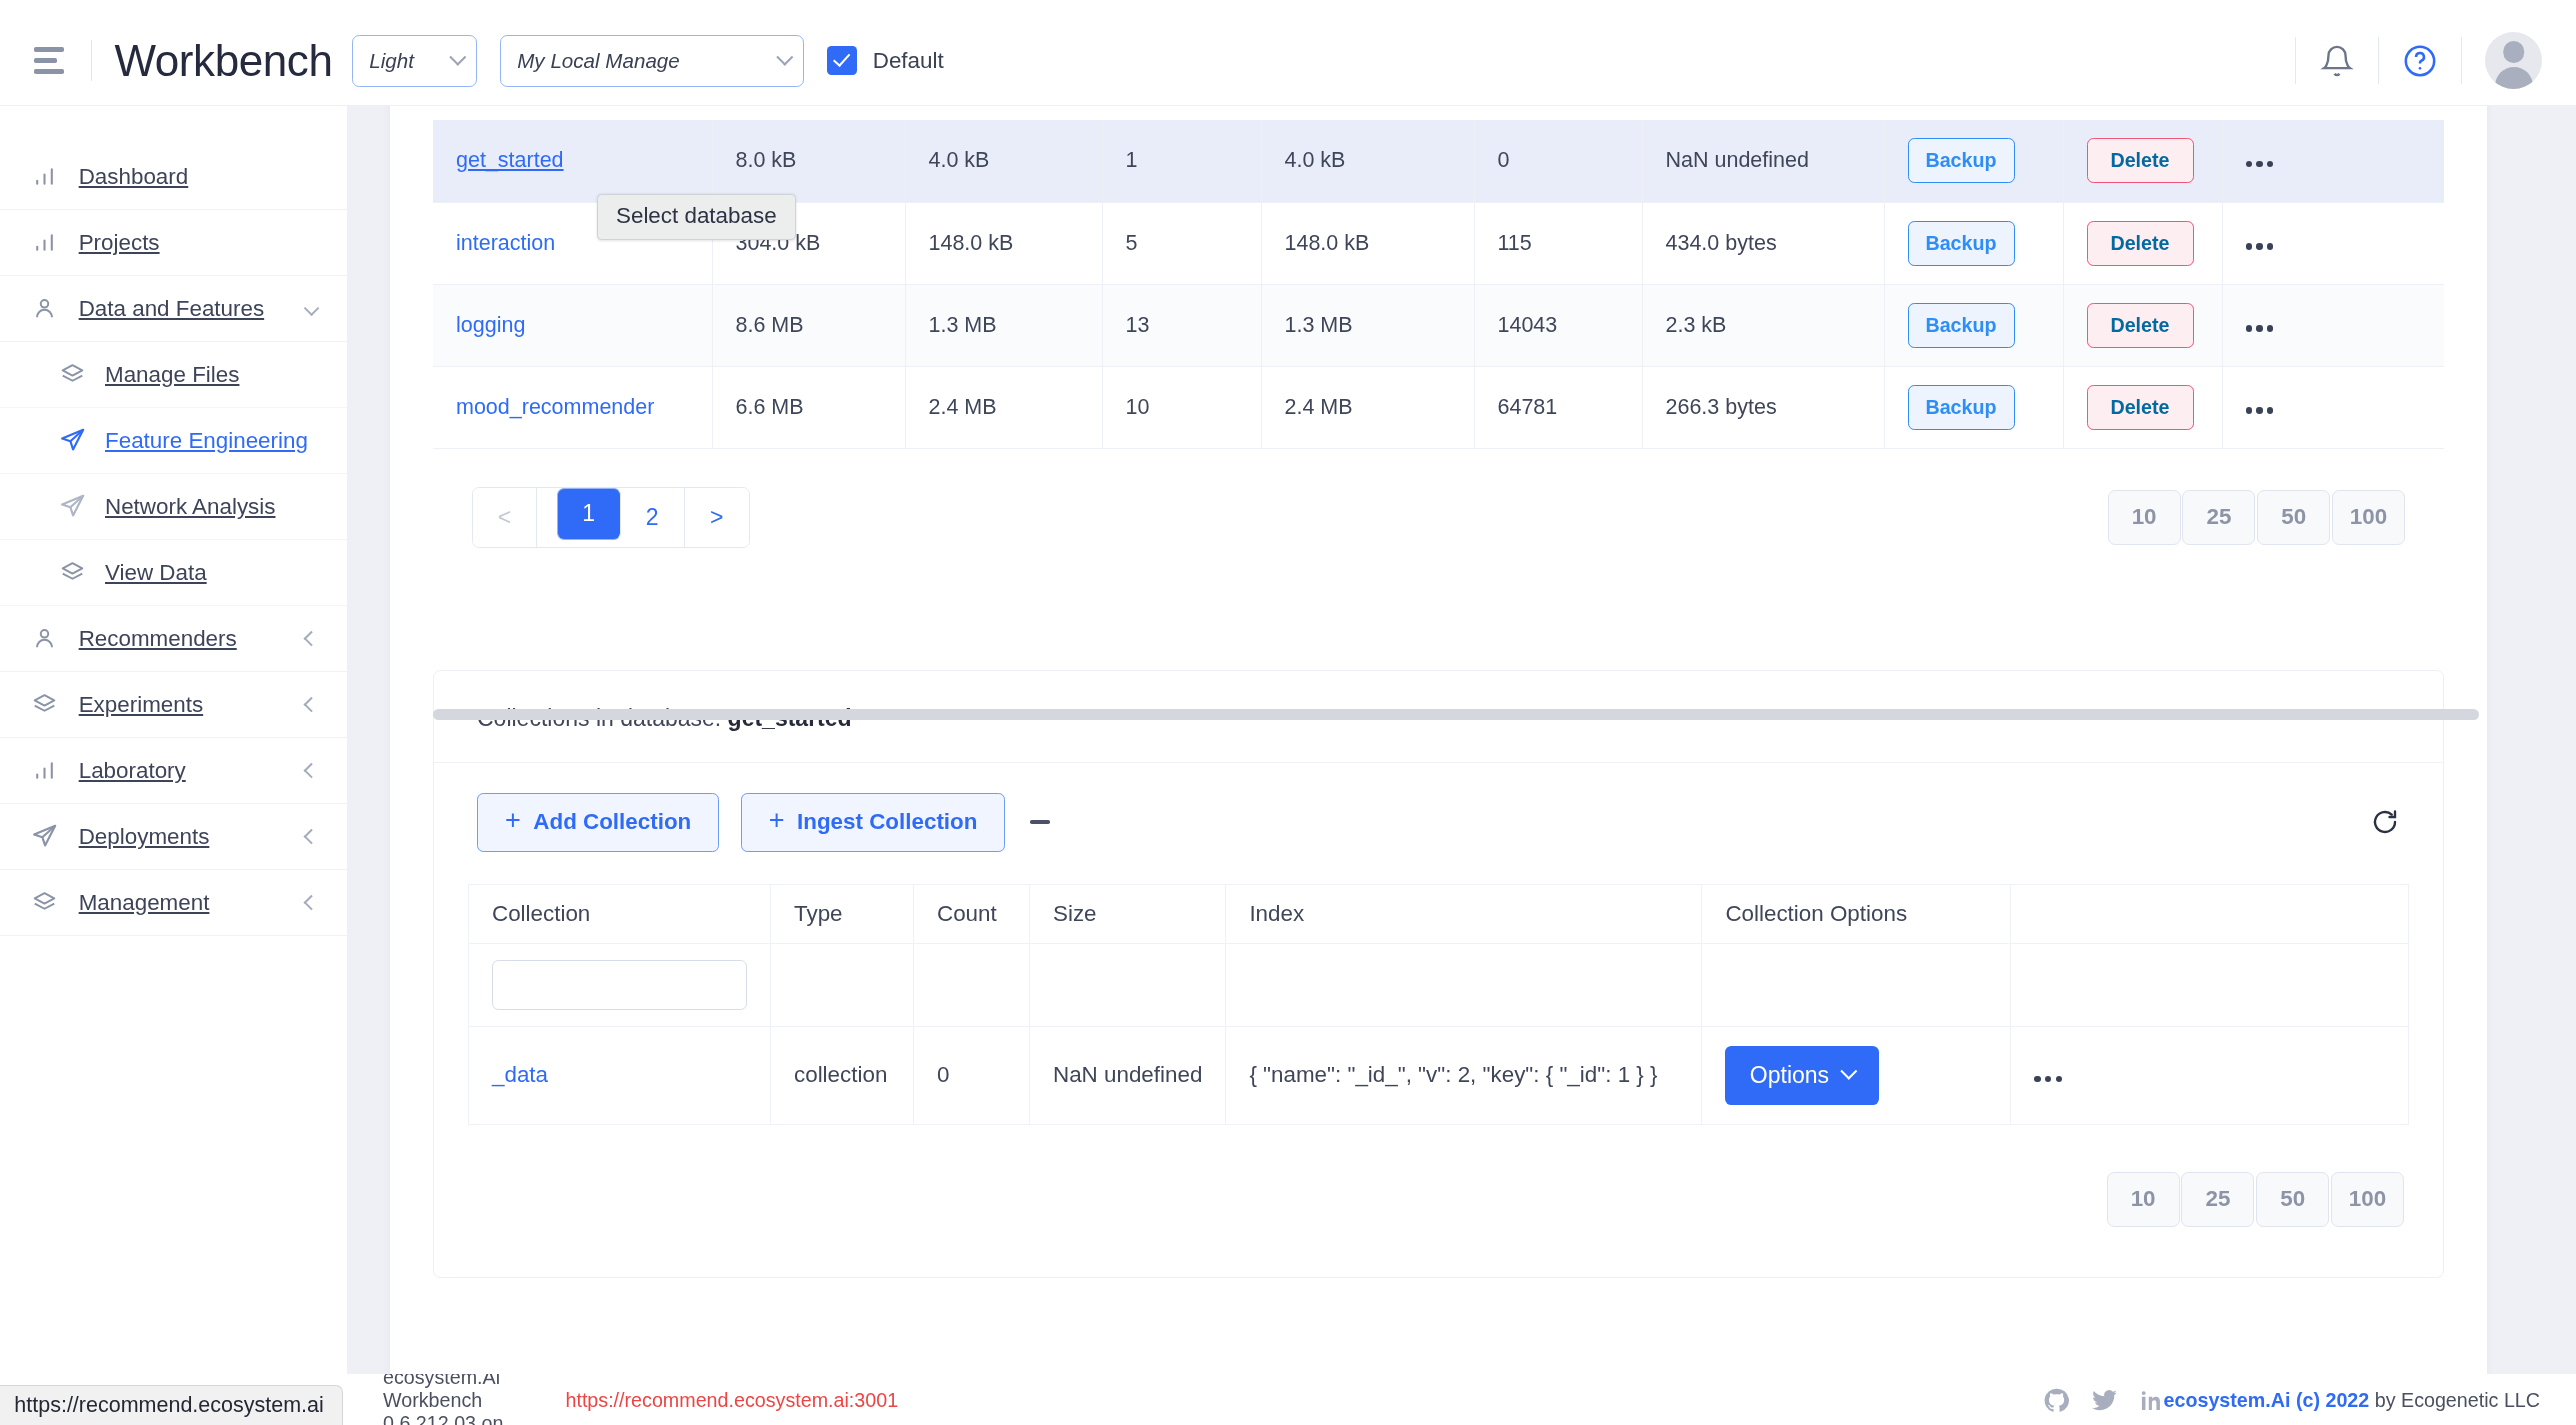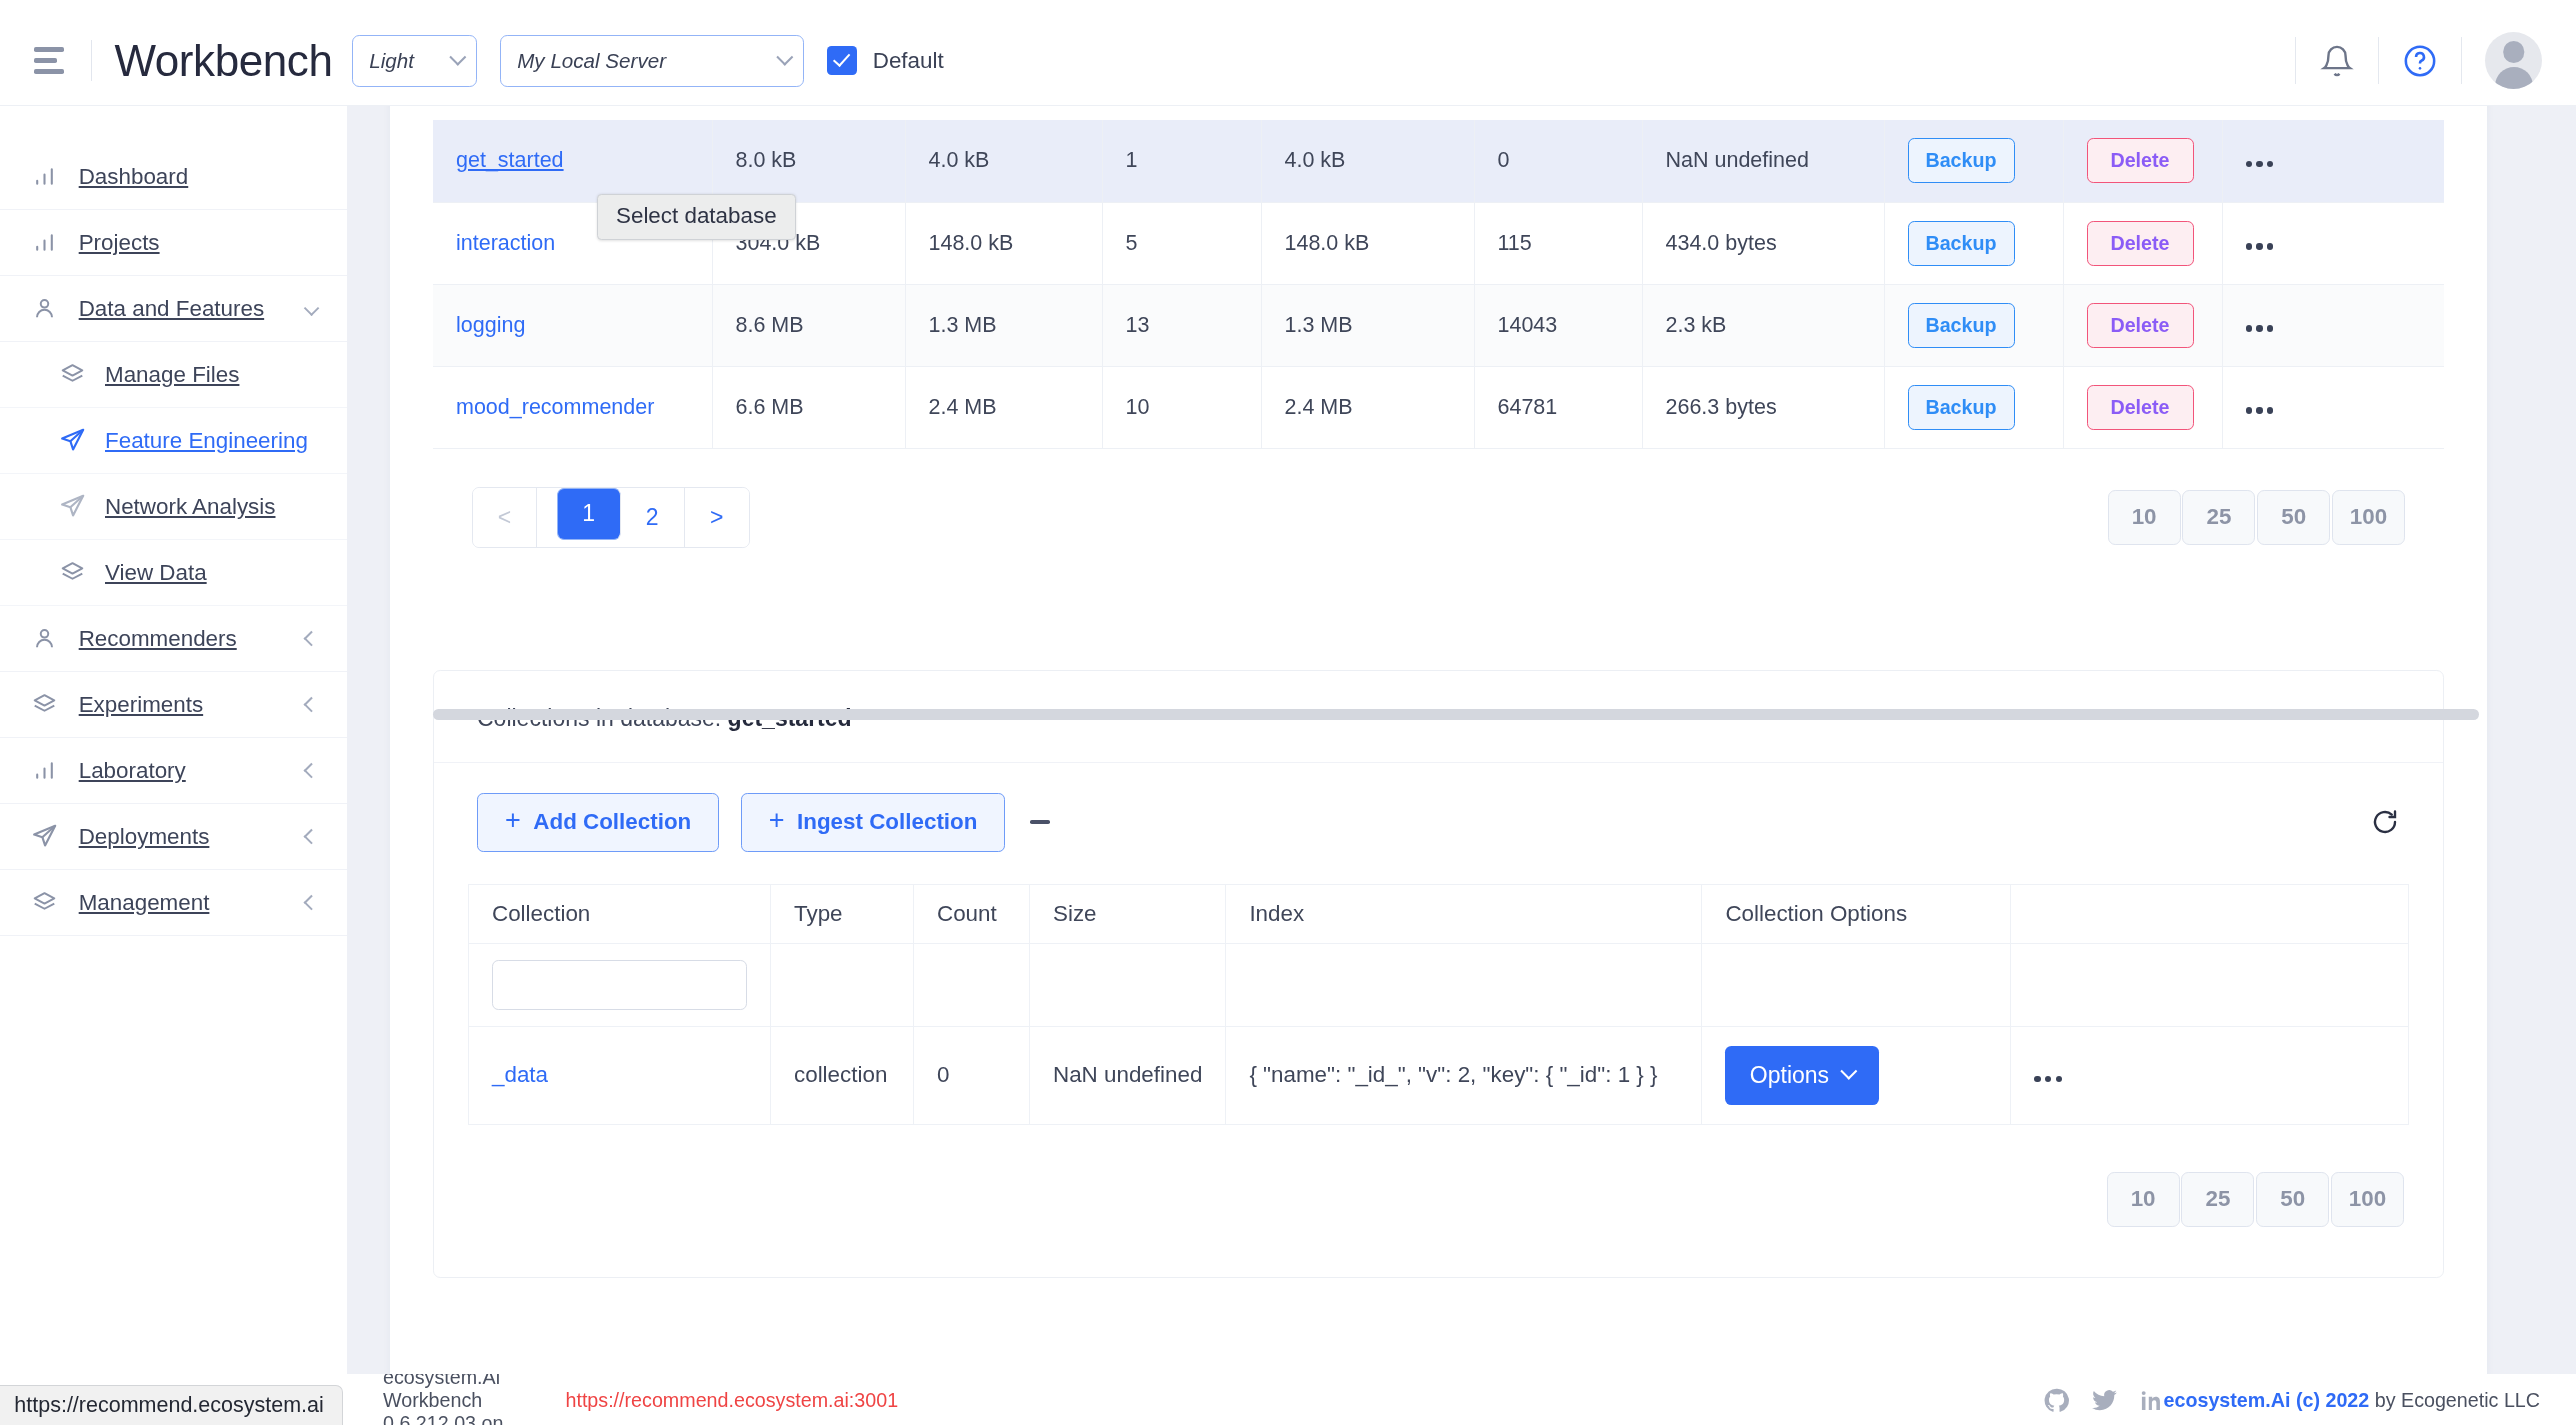--- a/index.html
+++ b/index.html
@@ -177,21 +177,21 @@
     display: inline-flex; align-items: center; justify-content: center;
     width: 107px; height: 45px;
     border: 1.4px solid #2f8df6; border-radius: 6.3px;
     background: #edf4fe; color: #2f8df6;
     font-size: 19.7px; font-weight: 700; cursor: pointer;
   }
   .btn-delete {
     display: inline-flex; align-items: center; justify-content: center;
     width: 107px; height: 45px;
     border: 1.4px solid #f2547a; border-radius: 6.3px;
-    background: #fdeef2; color: #8b5cf6;
+    background: #fdeef2; color: #0369a1;
     font-size: 19.7px; font-weight: 700; cursor: pointer;
   }
   .kebab {
     display: inline-flex; gap: 4.5px; cursor: pointer; align-items: center;
   }
   .kebab i { width: 6.3px; height: 6.3px; border-radius: 50%; background: #3a4257; display: block; }
 
   
   .tooltip {
     position: absolute;
@@ -339,21 +339,21 @@
   </div>
   <div class="hdr-divider"></div>
   <div class="brand">Workbench</div>
 
   <div class="sel theme">
     <span class="sel-val">Light</span>
     <span class="chev"></span>
   </div>
 
   <div class="sel server">
-    <span class="sel-val">My Local Server</span>
+    <span class="sel-val">My Local Manage</span>
     <span class="chev"></span>
   </div>
 
   <div class="dfl">
     <div class="cbx"></div>
     <div class="dfl-lbl">Default</div>
   </div>
 
   <div class="hdr-right">
     <div class="hdr-sep"></div>

